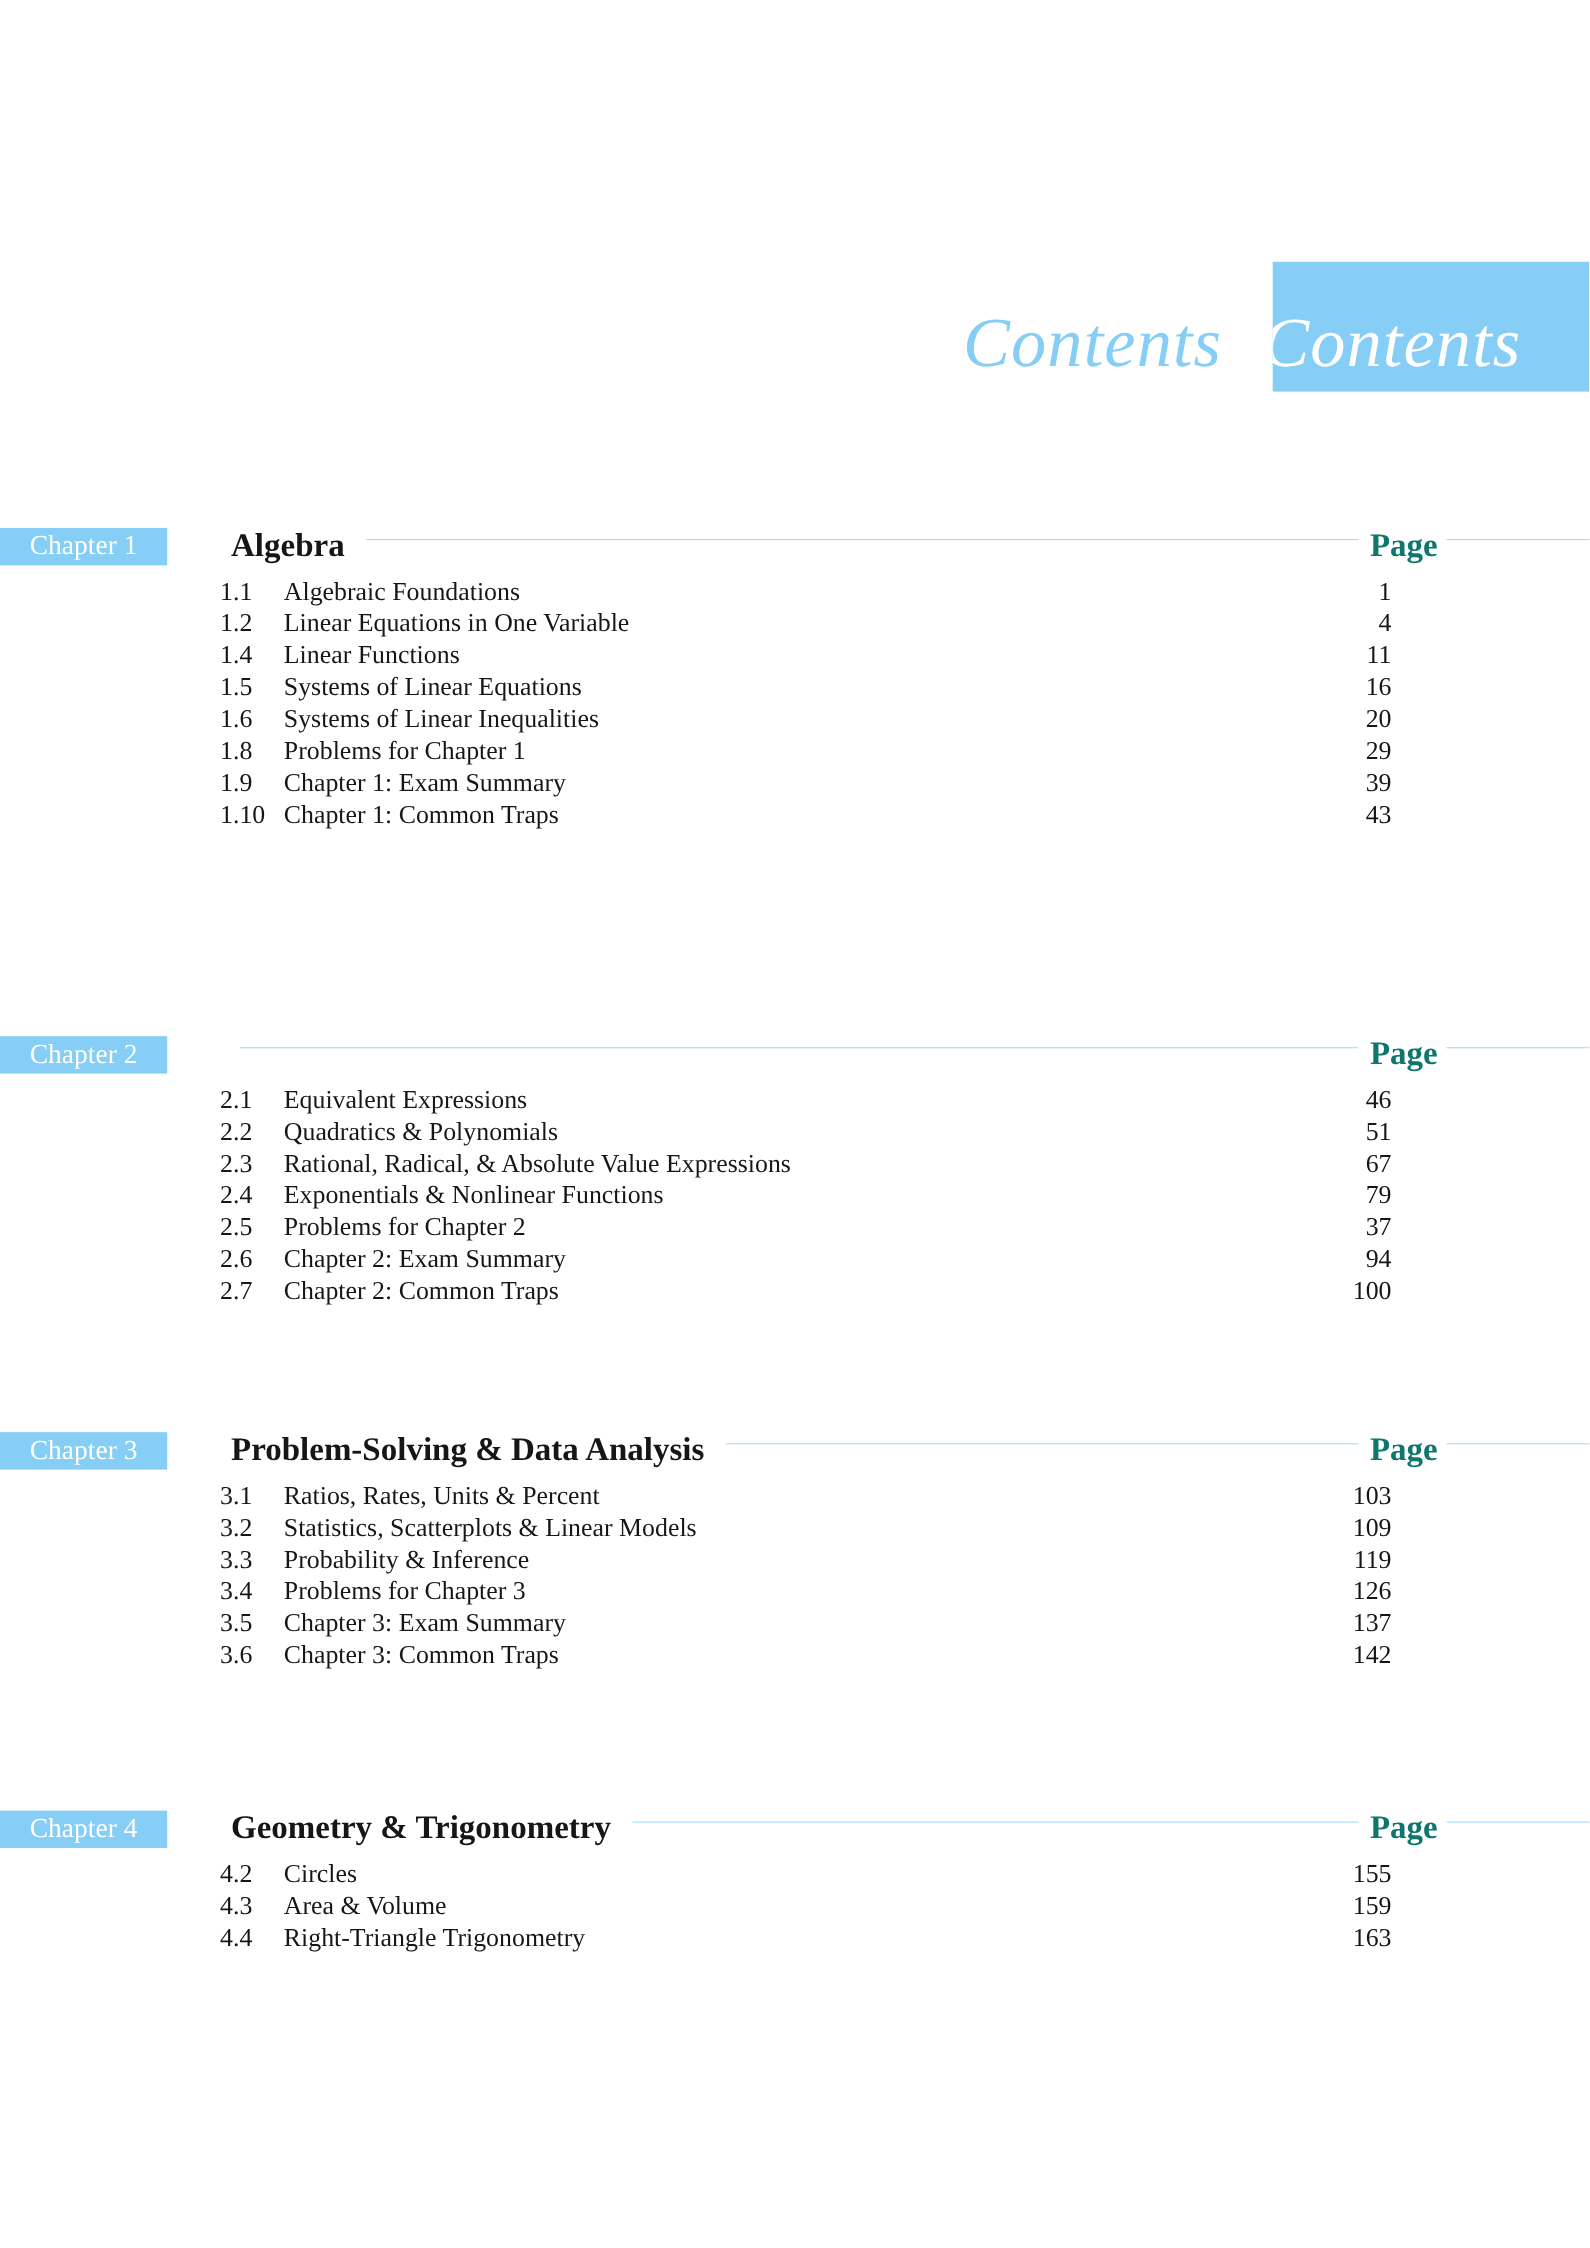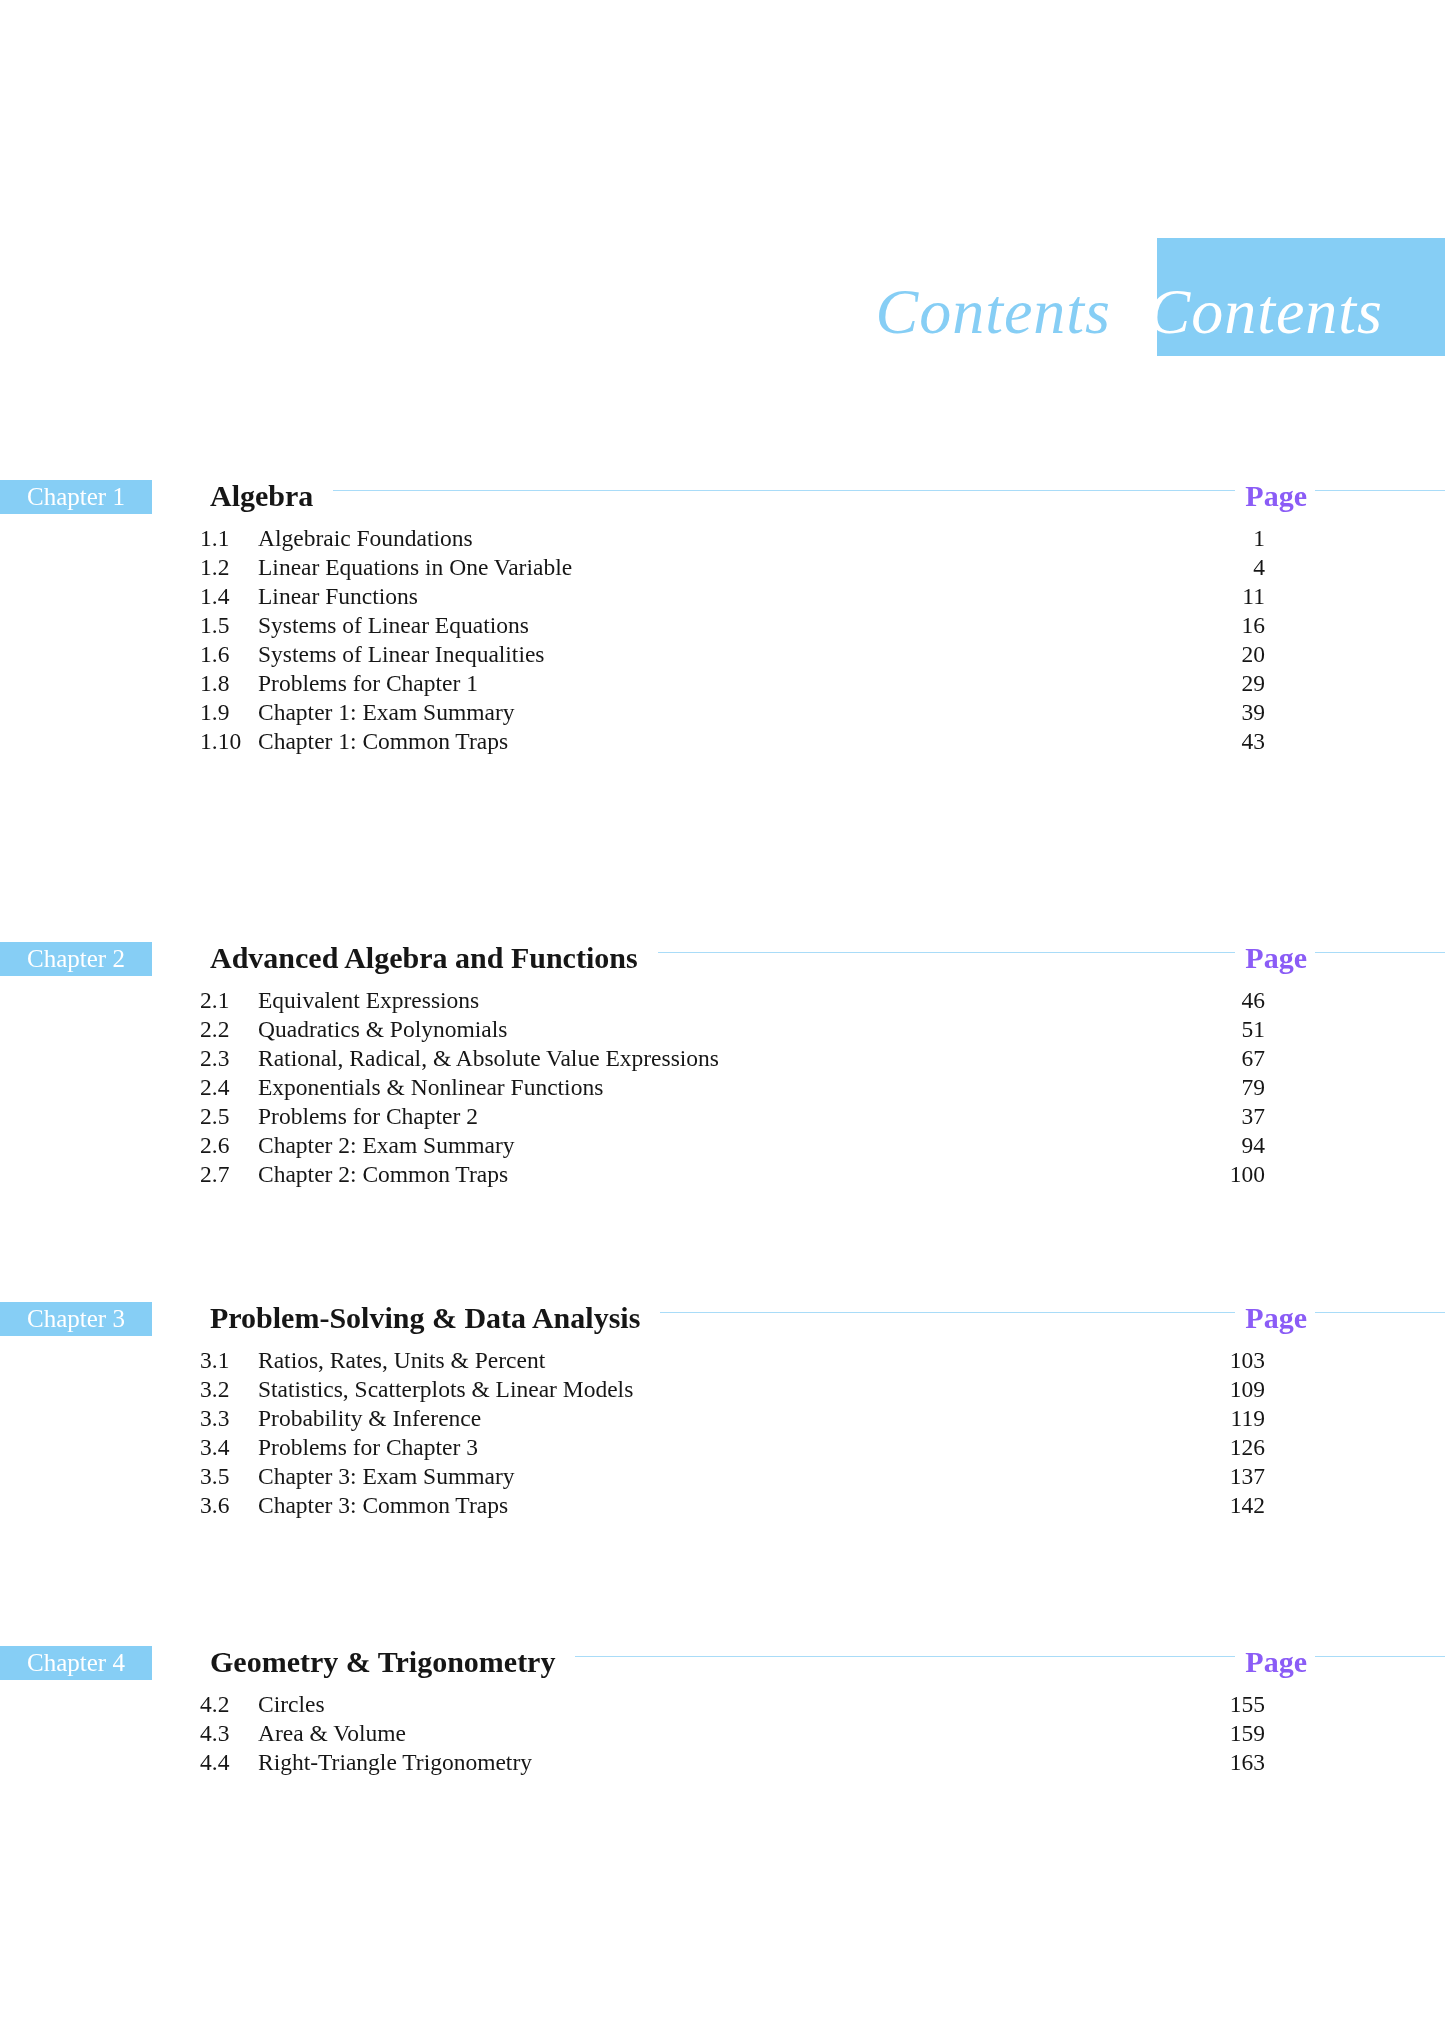--- a/index.html
+++ b/index.html
@@ -105,21 +105,21 @@
     height: 0;
     border-bottom: 1.6px solid #a9dcf8;
     position: relative;
     top: -6px;
     margin: 0 8px;
     min-width: 10px;
   }
   .page-label {
     font-size: 30px;
     font-weight: bold;
-    color: #8b5cf6;
+    color: #0f766e;
     white-space: nowrap;
     line-height: 44px;
     padding: 0 2px;
   }
   .chap-rule-end {
     width: 140px;
     flex: 0 0 140px;
     height: 0;
     border-bottom: 1.6px solid #a9dcf8;
     position: relative;
@@ -221,21 +221,20 @@
         <div class="entry">
           <span class="num">1.10</span>
           <span class="label">Chapter 1: Common Traps</span>
           <span class="page">43</span>
         </div>
       </div>
     </div>
     <div class="chapter" style="top: 942px;">
       <div class="chap-tab">Chapter 2</div>
       <div class="chap-header">
-        <div class="chap-title">Advanced Algebra and Functions</div>
         <div class="chap-rule"></div>
         <div class="page-label">Page</div>
         <div class="chap-rule-end"></div>
       </div>
       <div class="entries">
         <div class="entry">
           <span class="num">2.1</span>
           <span class="label">Equivalent Expressions</span>
           <span class="page">46</span>
         </div>

